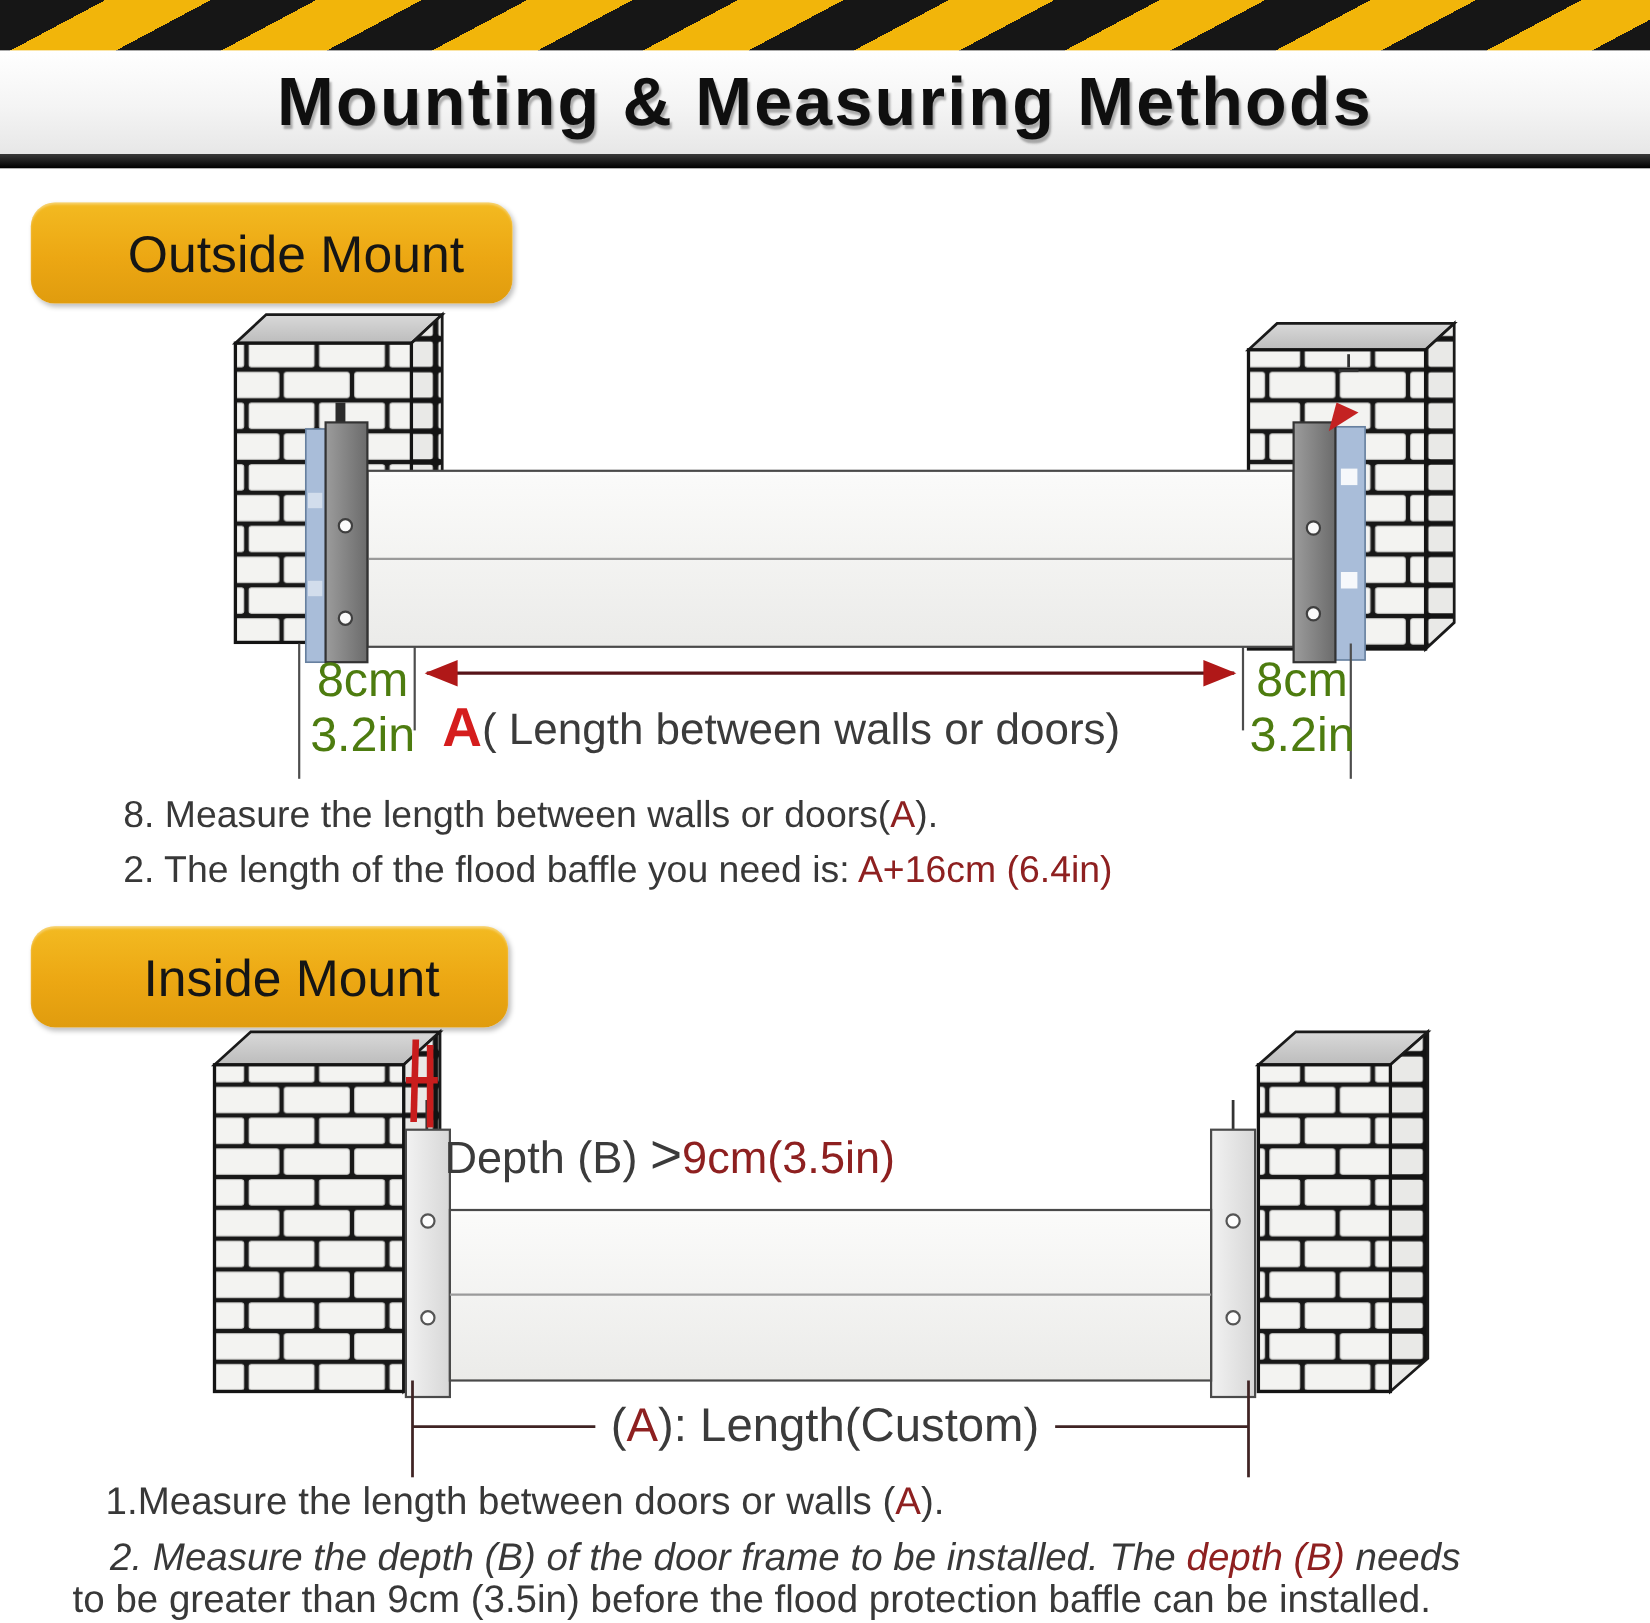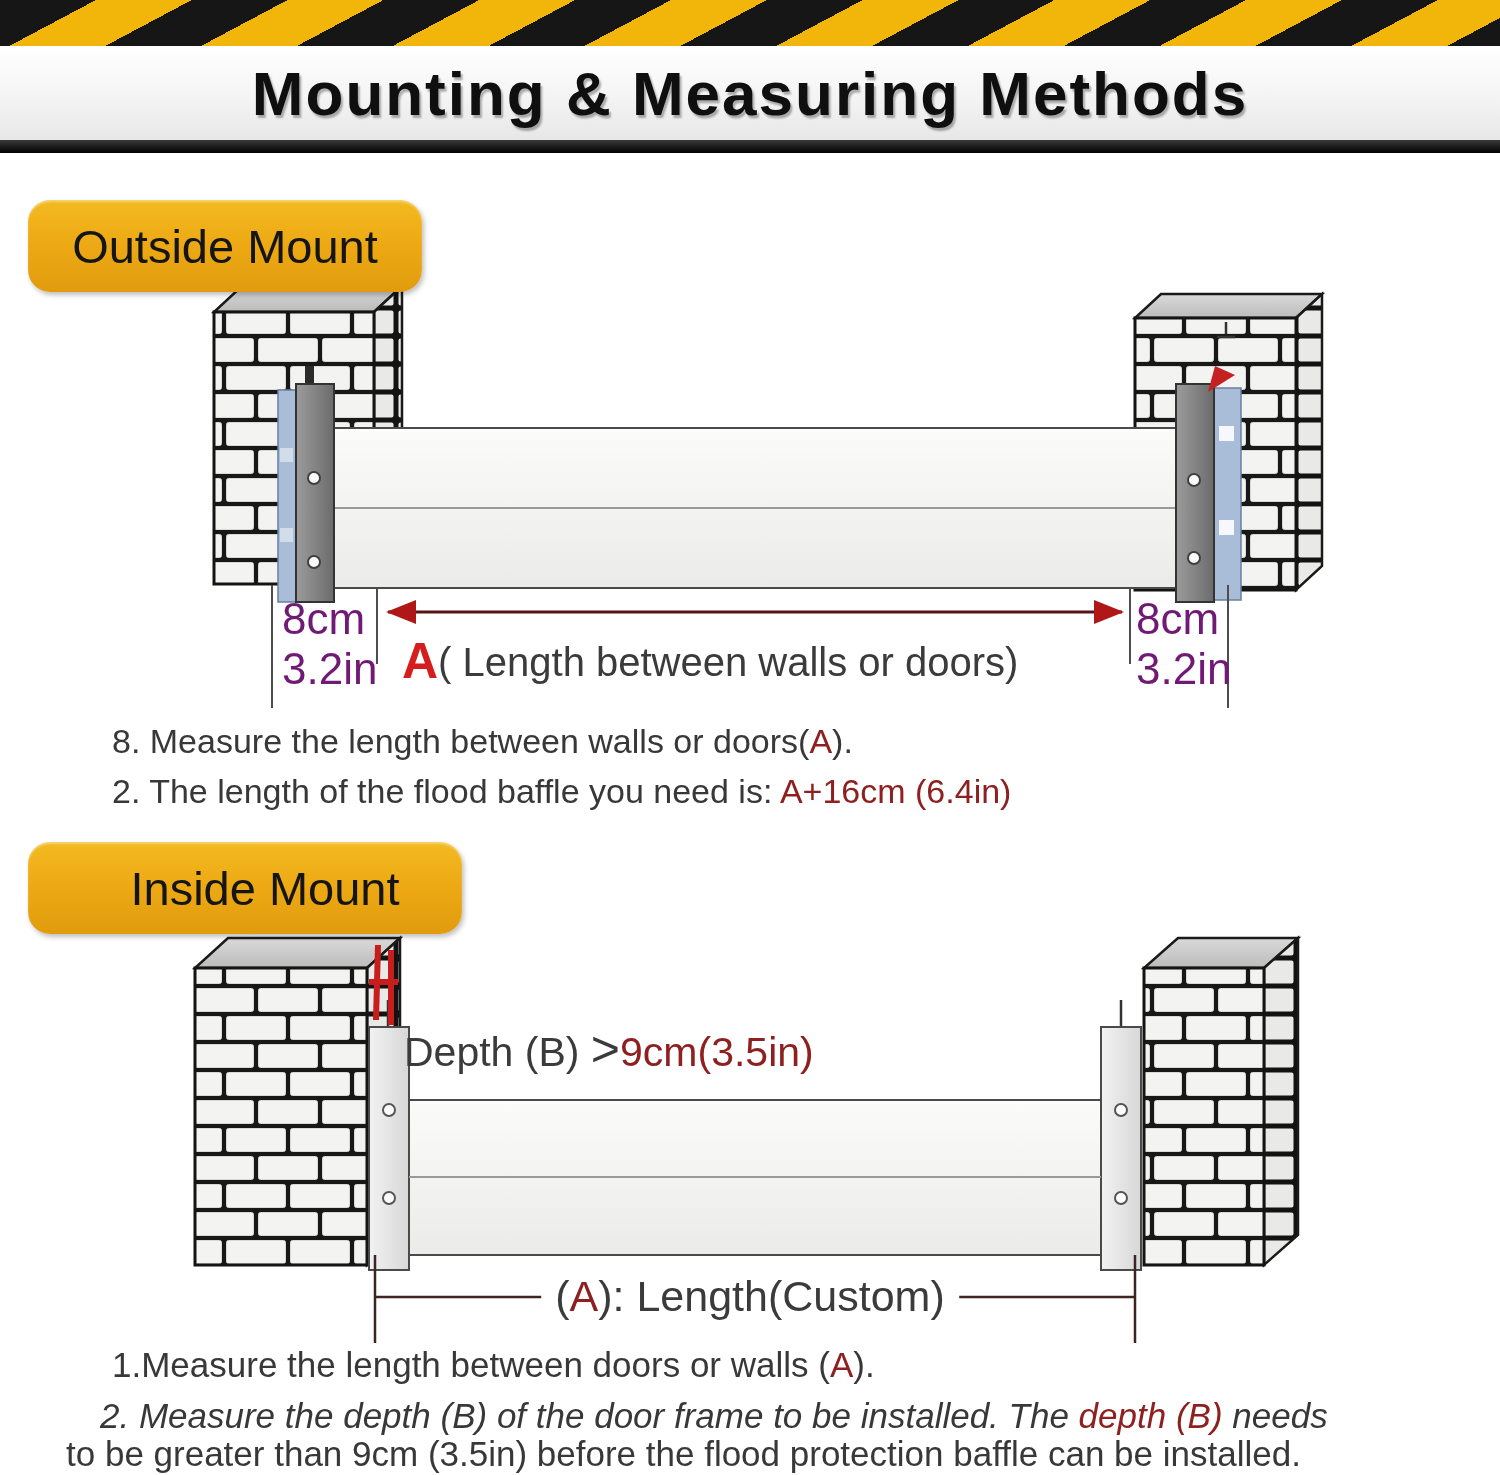--- a/index.html
+++ b/index.html
@@ -19,21 +19,21 @@
         background:linear-gradient(180deg,#3a3a3a,#000000);}
 
   
   .ylabel{width:394px;height:92px;border-radius:22px;z-index:5;
         background:linear-gradient(180deg,#f3ba21 0%,#eca713 55%,#e09c0e 100%);
         box-shadow:2px 3px 5px rgba(0,0,0,0.25), inset 0 2px 2px rgba(255,255,255,0.35);
         display:flex;align-items:center;justify-content:center;
         font-size:47px;color:#151515;white-space:nowrap;}
 
   
-  .dimcol{line-height:50px;font-size:44px;color:#701a75;white-space:nowrap;}
+  .dimcol{line-height:50px;font-size:44px;color:#4d7c0f;white-space:nowrap;text-align:center;}
   .spanlabel{font-size:40px;color:#3b3b3b;white-space:nowrap;}
   .spanlabel .seg-redbig{vertical-align:-2px;}
   .depthnote{font-size:41px;color:#3b3b3b;white-space:nowrap;margin-top:46px;}
   .dimlabel-in{font-size:43px;color:#3b3b3b;white-space:nowrap;background:#ffffff;padding:0 14px;}
   .step{font-size:34px;color:#383838;white-space:nowrap;}
   .step-in{font-size:35px;}
   .seg-red{color:#8e2020;}
   .seg-redbig{color:#d51d1d;font-weight:bold;font-size:1.25em;}
   .seg-gt{font-size:1.22em;}
   svg{display:block;}
@@ -42,21 +42,21 @@
 <body>
 
 <div id="page">
 
   <div class="abs tape"></div>
   <div class="abs titleband">
     <div class="title">Mounting &amp; Measuring Methods</div>
   </div>
   <div class="abs darkbar"></div>
 
-  <div class="abs ylabel" style="left:28px;top:200px;">
+  <div class="abs ylabel" style="left:28px;top:184px;padding-left:44px;">
     <span>Outside Mount</span>
   </div>
 
   <svg class="abs" style="left:0;top:280px;" width="1500" height="430" viewBox="0 0 1500 430">
     <defs>
       <linearGradient id="topg1" x1="0" y1="0" x2="0" y2="1">
         <stop offset="0" stop-color="#d9d9d9"></stop>
           <stop offset="1" stop-color="#bcbcbc"></stop>
       </linearGradient>
       <linearGradient id="panelg1" x1="0" y1="0" x2="0" y2="1">
@@ -215,17 +215,17 @@
       <line x1="375" y1="325" x2="375" y2="413" stroke="#3f2424" stroke-width="2.5"></line>
       <line x1="1135" y1="325" x2="1135" y2="413" stroke="#3f2424" stroke-width="2.5"></line>
       <line x1="375" y1="367" x2="1135" y2="367" stroke="#3f2424" stroke-width="2.5"></line>
     </g>
   </svg>
 
   <div class="abs depthnote" style="left:404px;top:974px;"><span>Depth (B) </span><span class="seg-gt">&gt;</span><span class="seg-red">9cm(3.5in)</span></div>
 
   <div class="abs dimlabel-in" style="left:750px;top:1272px;transform:translateX(-50%);"><span>(</span><span class="seg-red">A</span><span>): Length(Custom)</span></div>
 
-  <div class="abs step step-in" style="left:112px;top:1345px;"><span>1.Measure the length between doors or walls (</span><span class="seg-red">A</span><span>).</span></div>
+  <div class="abs step step-in" style="left:96px;top:1345px;"><span>1.Measure the length between doors or walls (</span><span class="seg-red">A</span><span>).</span></div>
   <div class="abs step step-in" style="left:100px;top:1396px;font-style:italic;"><span>2. Measure the depth (B) of the door frame to be installed. The </span><span class="seg-red">depth (B)</span><span> needs</span></div>
   <div class="abs step step-in" style="left:66px;top:1434px;"><span>to be greater than 9cm (3.5in) before the flood protection baffle can be installed.</span></div>
 
 </div>
 
 </body></html>

